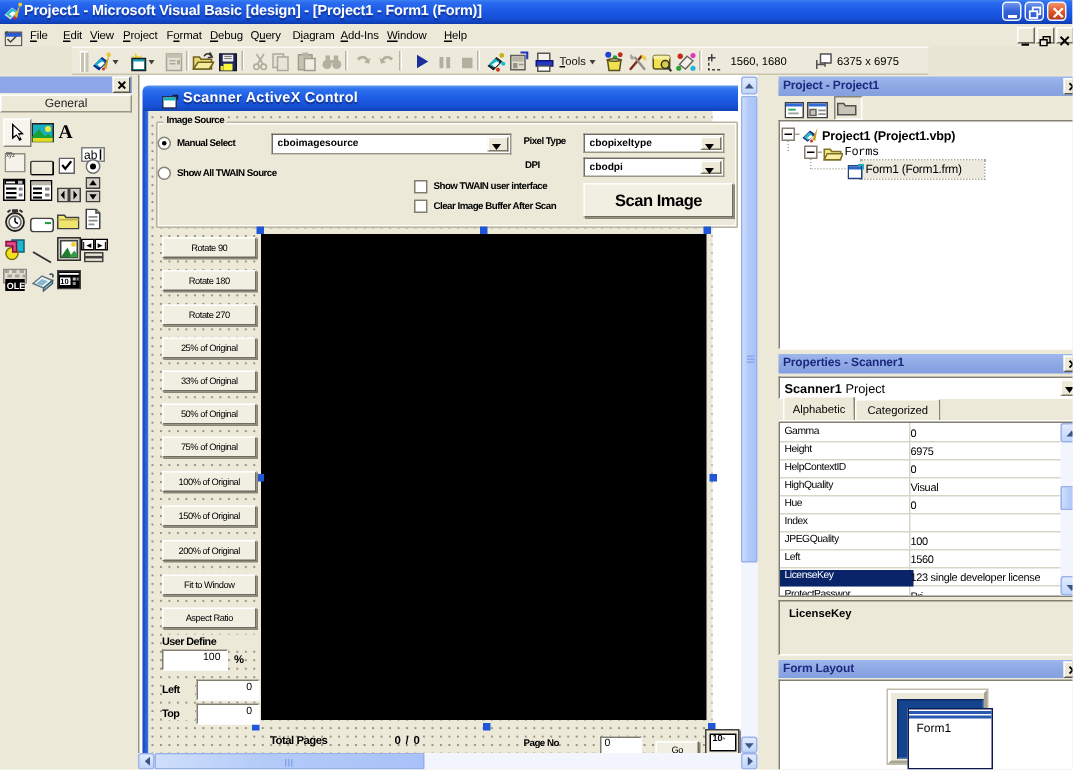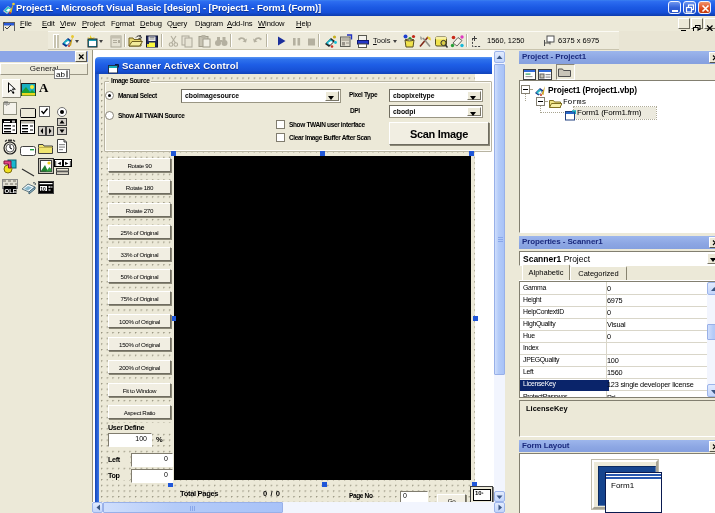--- a/index.html
+++ b/index.html
@@ -311,21 +311,21 @@
   </div>
 <div class="abs tsep" style="left:466px;"></div>
 <div class="abs tico" style="left:471px;top:35px;">
     <svg width="13" height="13">
       <g stroke="#404040" stroke-dasharray="2 1.4" fill="none">
         <path d="M1.5 3.5 L1.5 11.5 L10.5 11.5"></path>
       </g>
       <path d="M3.5 1 L3.5 6 M1 3.5 L6 3.5" stroke="#404040"></path>
     </svg>
   </div>
-<div class="abs ttext" style="left:487px;color:#000;">1560, 1250</div>
+<div class="abs ttext" style="left:487px;color:#000;">1560, 1680</div>
 <div class="abs tico" style="left:543px;top:35px;">
     <svg width="13" height="13">
       <rect x="4" y="1" width="7" height="6" fill="#fff" stroke="#505050"></rect>
       <path d="M1.5 5 L1.5 11 M1.5 8 L7 8 M7 6.5 L7 9.5" stroke="#505050"></path>
     </svg>
   </div>
 <div class="abs ttext" style="left:558px;color:#000;">6375 x 6975</div>
 
 <div class="abs" id="toolbox">
  <div class="abs" id="tbxtitle"></div>
@@ -341,21 +341,21 @@
         <path d="M3 1 L3 12 L6 9.5 L8 13 L9.5 12 L7.8 8.8 L11 8.5 Z" fill="#000"></path>
         <path d="M4 3 L4 10 L6 8.5 L8 11 L8.5 10.7 L6.8 7.8 L9 7.6 Z" fill="#fff"></path>
       </svg></div>
  <div class="abs tbi" style="left:21px;top:32px;"><svg width="15" height="13">
         <rect x="0.5" y="0.5" width="14" height="12" fill="#18b0c0" stroke="#222"></rect>
         <circle cx="11" cy="4" r="2" fill="#f0e838"></circle>
         <path d="M0.5 9 L5 4 L9 9 L11 7 L14.5 10 L14.5 12.5 L0.5 12.5 Z" fill="#18a038"></path>
         <rect x="1" y="10" width="13" height="2.5" fill="#e8d820"></rect>
       </svg></div>
  <div class="abs tbi" style="left:39px;top:31px;font-size:13px;font-weight:bold;font-family:'Liberation Serif',serif;color:#000;line-height:13px;">A</div>
- <div class="abs tbi" style="left:54px;top:16px;"><svg width="16" height="12">
+ <div class="abs tbi" style="left:54px;top:46px;"><svg width="16" height="12">
         <rect x="0.5" y="1.5" width="15" height="9" fill="#fff" stroke="#808080"></rect>
         <text x="2" y="9" font-size="8" fill="#000" font-family="Liberation Sans">ab</text>
         <rect x="12.5" y="2.5" width="1" height="7" fill="#000"></rect>
       </svg></div>
 
  <div class="abs tbi" style="left:3px;top:50px;"><svg width="15" height="15">
         <rect x="0.5" y="2.5" width="13" height="12" fill="#f4f2ea" stroke="#909080"></rect>
         <path d="M1 2 L5 2" stroke="#606060"></path>
         <text x="1" y="4.5" font-size="4" fill="#404040">xyz</text>
       </svg></div>

